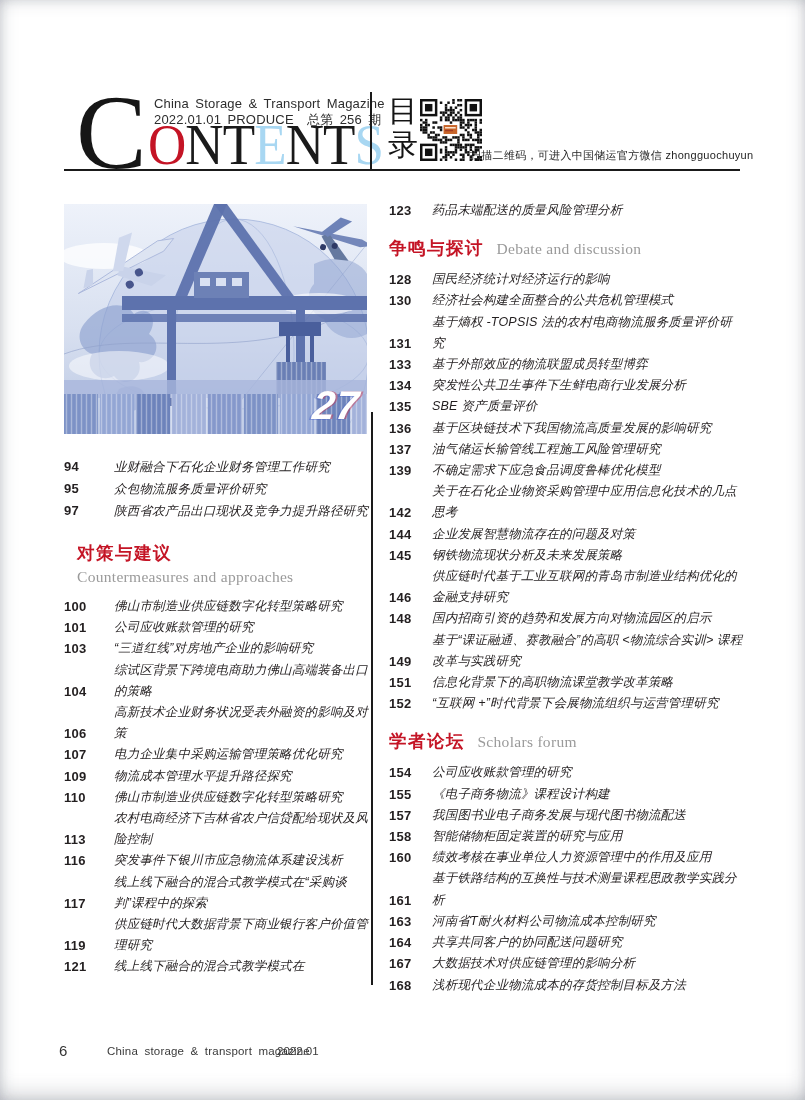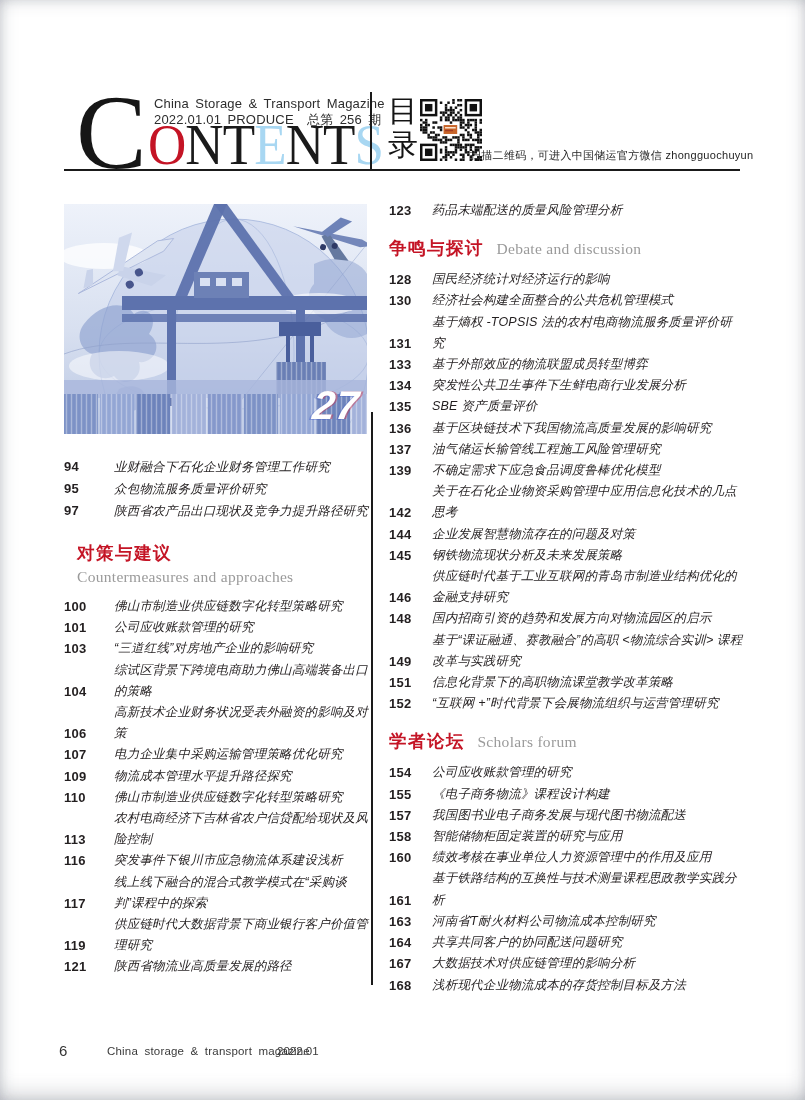--- a/index.html
+++ b/index.html
@@ -438,21 +438,21 @@
         <div class="row">
           <span class="num">117</span>
           <span class="title">线上线下融合的混合式教学模式在“采购谈判”课程中的探索</span>
         </div>
         <div class="row">
           <span class="num">119</span>
           <span class="title">供应链时代大数据背景下商业银行客户价值管理研究</span>
         </div>
         <div class="row">
           <span class="num">121</span>
-          <span class="title">陕西省物流业高质量发展的路径</span>
+          <span class="title">线上线下融合的混合式教学模式在</span>
         </div>
       </div>
   </div>
 
   <div class="right-col">
     <div class="list">
         <div class="row">
           <span class="num">123</span>
           <span class="title">药品末端配送的质量风险管理分析</span>
         </div>

